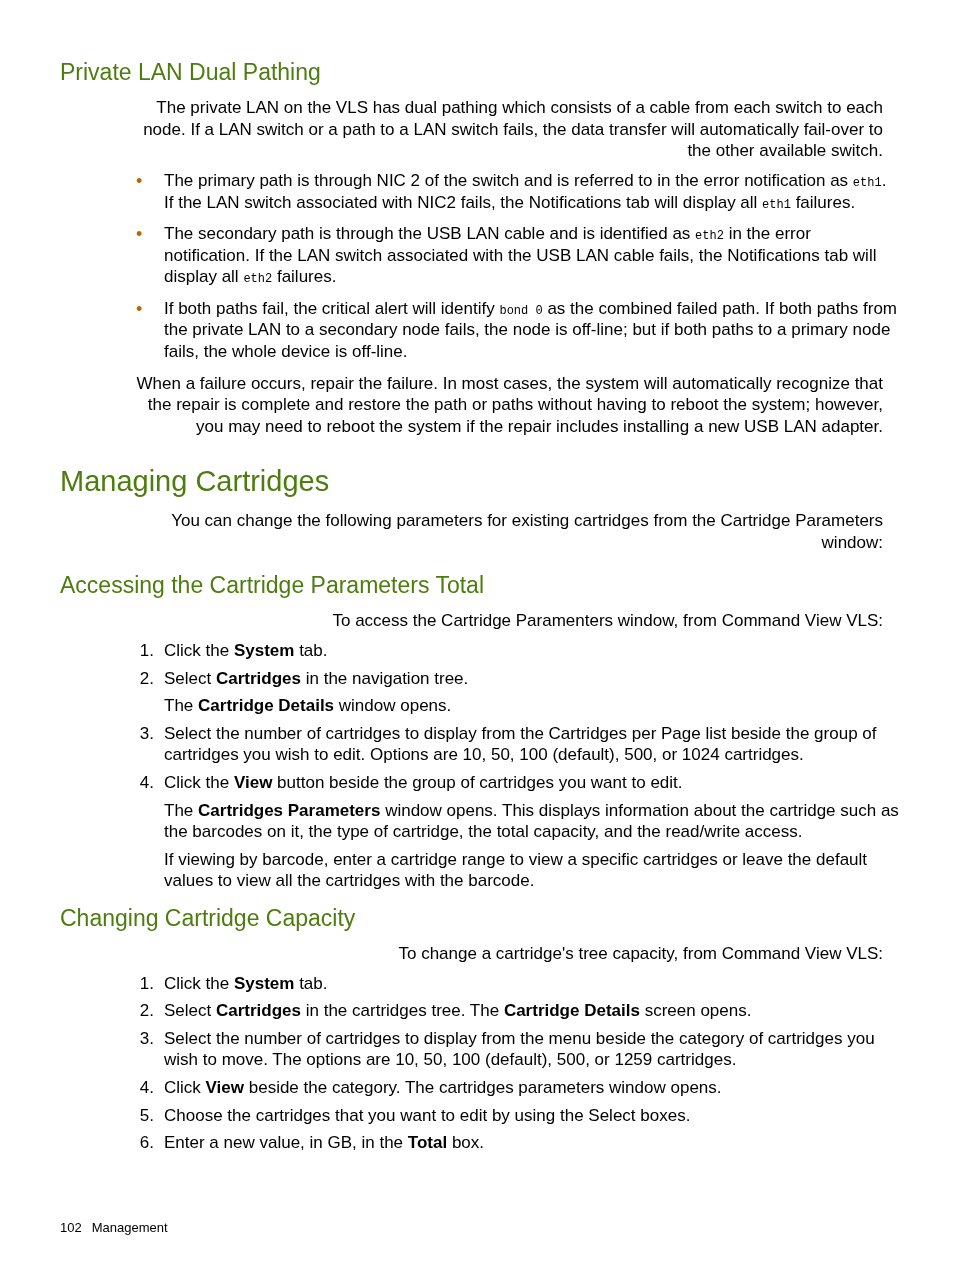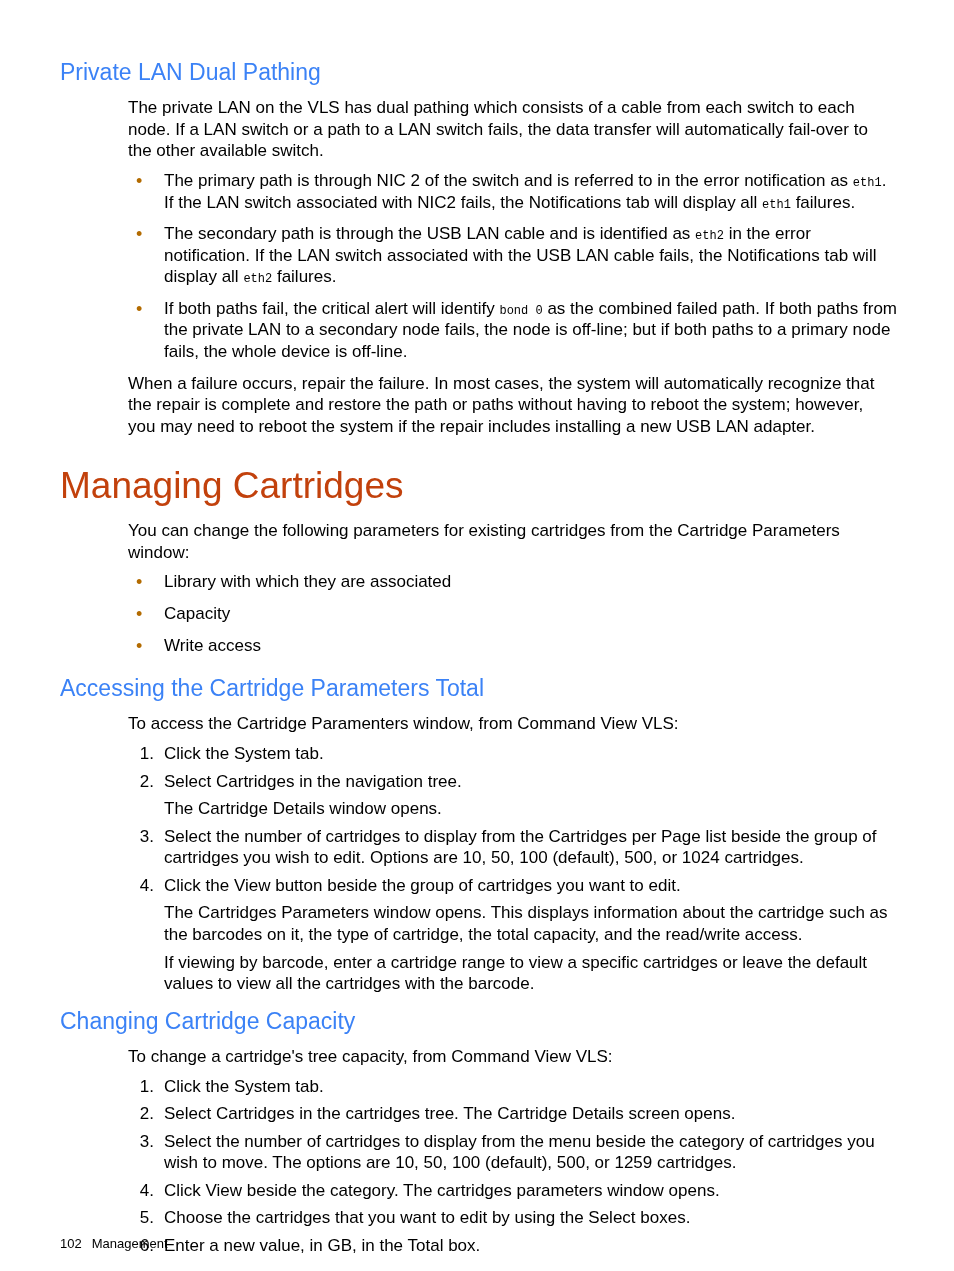--- a/index.html
+++ b/index.html
@@ -14,36 +14,36 @@
     position: relative;
     box-sizing: border-box;
   }
   .page {
     padding: 58px 55px 50px 60px;
     box-sizing: border-box;
     font-size: 17px;
     line-height: 1.27;
   }
   .h2 {
-    color: #3b82f6;
+    color: #4d7c0f;
     font-size: 23px;
     font-weight: normal;
     margin: 0 0 10px 0;
     font-family: Arial, Helvetica, sans-serif;
   }
   .h1 {
-    color: #c2410c;
-    font-size: 37px;
+    color: #4d7c0f;
+    font-size: 29px;
     font-weight: normal;
     margin: 26px 0 10px 0;
   }
   .body-indent {
     margin-left: 68px;
   }
-  p { margin: 0 16px 8px 0; }
+  p { margin: 0 16px 8px 0; text-align: right; }
   ul.bullets {
     list-style: none;
     padding: 0;
     margin: 4px 0 8px 0;
   }
   ul.bullets > li {
     position: relative;
     padding-left: 36px;
     margin-bottom: 10px;
   }
@@ -74,25 +74,25 @@
     left: 0;
     top: 0;
     width: 26px;
     text-align: right;
   }
   .step-sub { margin-top: 6px; }
   .mono { font-family: "Courier New", monospace; font-size: 12px; }
   .footer {
     position: absolute;
     left: 60px;
-    bottom: 20px;
+    bottom: 36px;
     font-size: 13px;
   }
   .footer .pg { margin-right: 10px; }
-  b { font-weight: normal; }
+  b { font-weight: bold; }
 </style>
 </head>
 <body>
 
 <div class="page">
 
   <div class="h2">Private LAN Dual Pathing</div>
   <div class="body-indent">
     <p>The private LAN on the VLS has dual pathing which consists of a cable from each switch to each node. If a LAN switch or a path to a LAN switch fails, the data transfer will automatically fail-over to the other available switch.</p>
     <ul class="bullets">
@@ -105,25 +105,20 @@
       <li>
         <span>If both paths fail, the critical alert will identify </span><span class="mono">bond 0</span><span> as the combined failed path. If both paths from the private LAN to a secondary node fails, the node is off-line; but if both paths to a primary node fails, the whole device is off-line.</span>
       </li>
     </ul>
     <p>When a failure occurs, repair the failure. In most cases, the system will automatically recognize that the repair is complete and restore the path or paths without having to reboot the system; however, you may need to reboot the system if the repair includes installing a new USB LAN adapter.</p>
   </div>
 
   <div class="h1">Managing Cartridges</div>
   <div class="body-indent">
     <p>You can change the following parameters for existing cartridges from the Cartridge Parameters window:</p>
-    <ul class="bullets">
-      <li>Library with which they are associated</li>
-      <li>Capacity</li>
-      <li>Write access</li>
-    </ul>
   </div>
 
   <div class="h2" style="margin-top:18px">Accessing the Cartridge Parameters Total</div>
   <div class="body-indent">
     <p>To access the Cartridge Paramenters window, from Command View VLS:</p>
     <ol class="steps">
       <li>
         <span>Click the </span><b>System</b><span> tab.</span>
       </li>
       <li>

